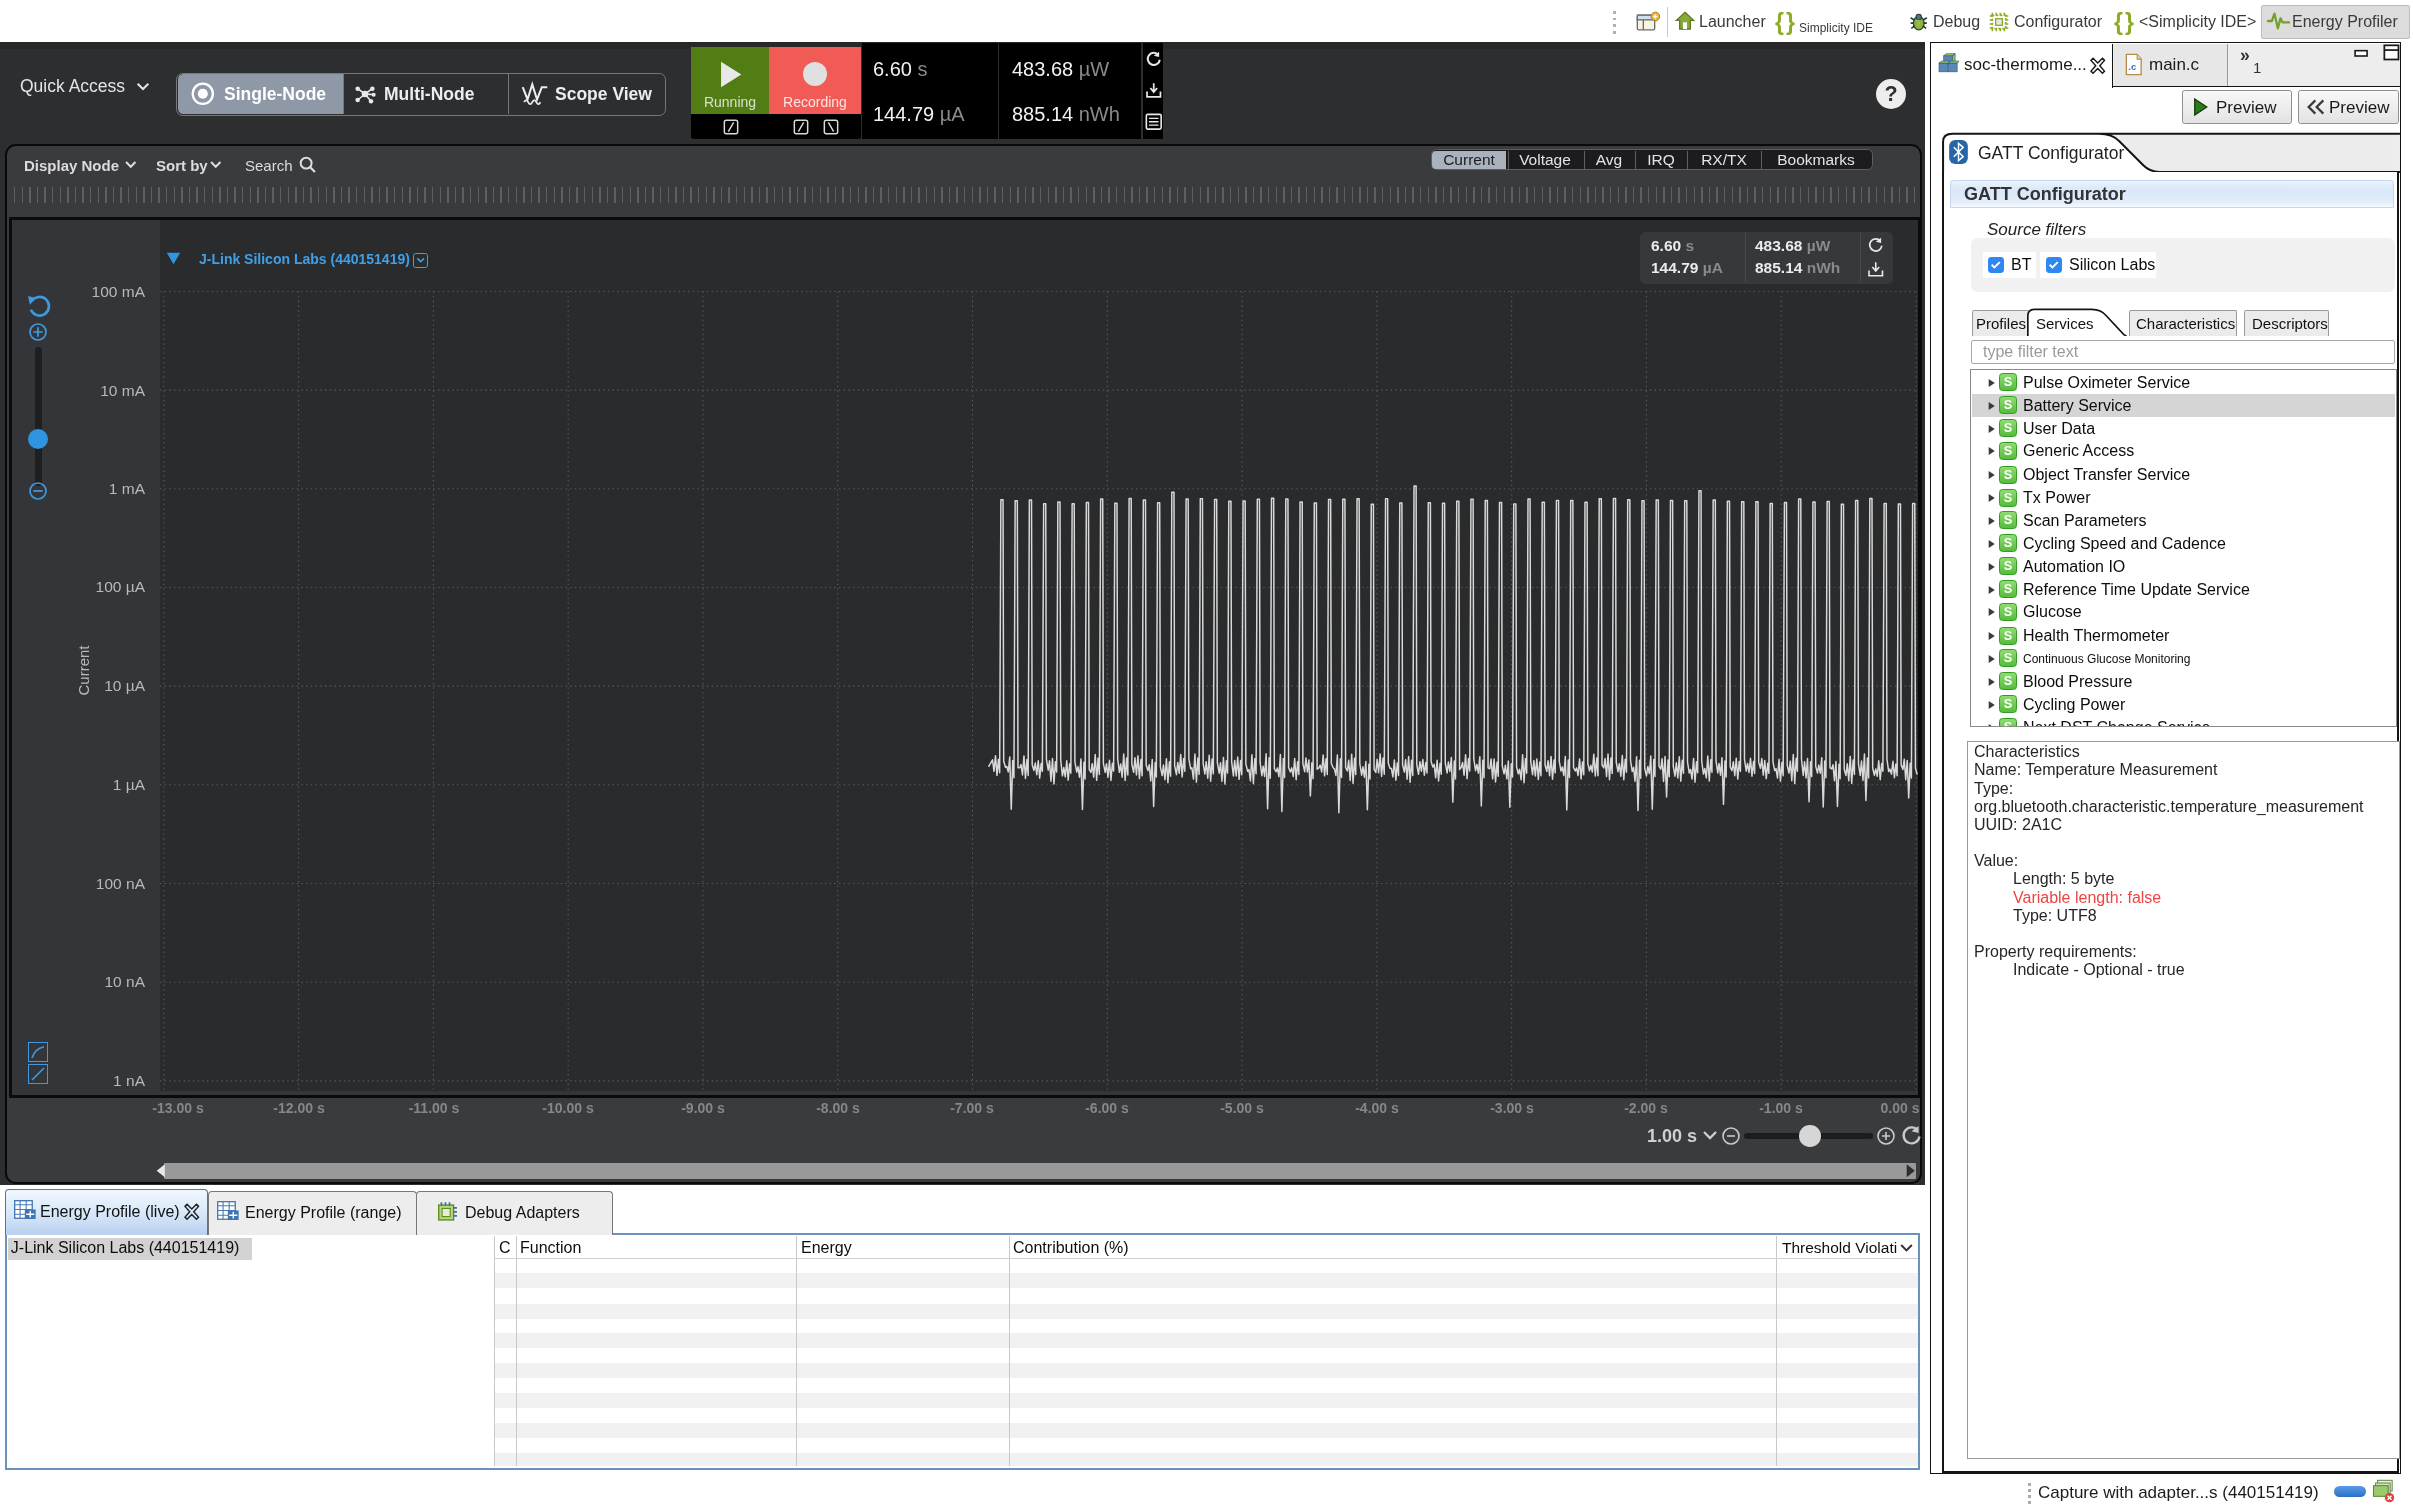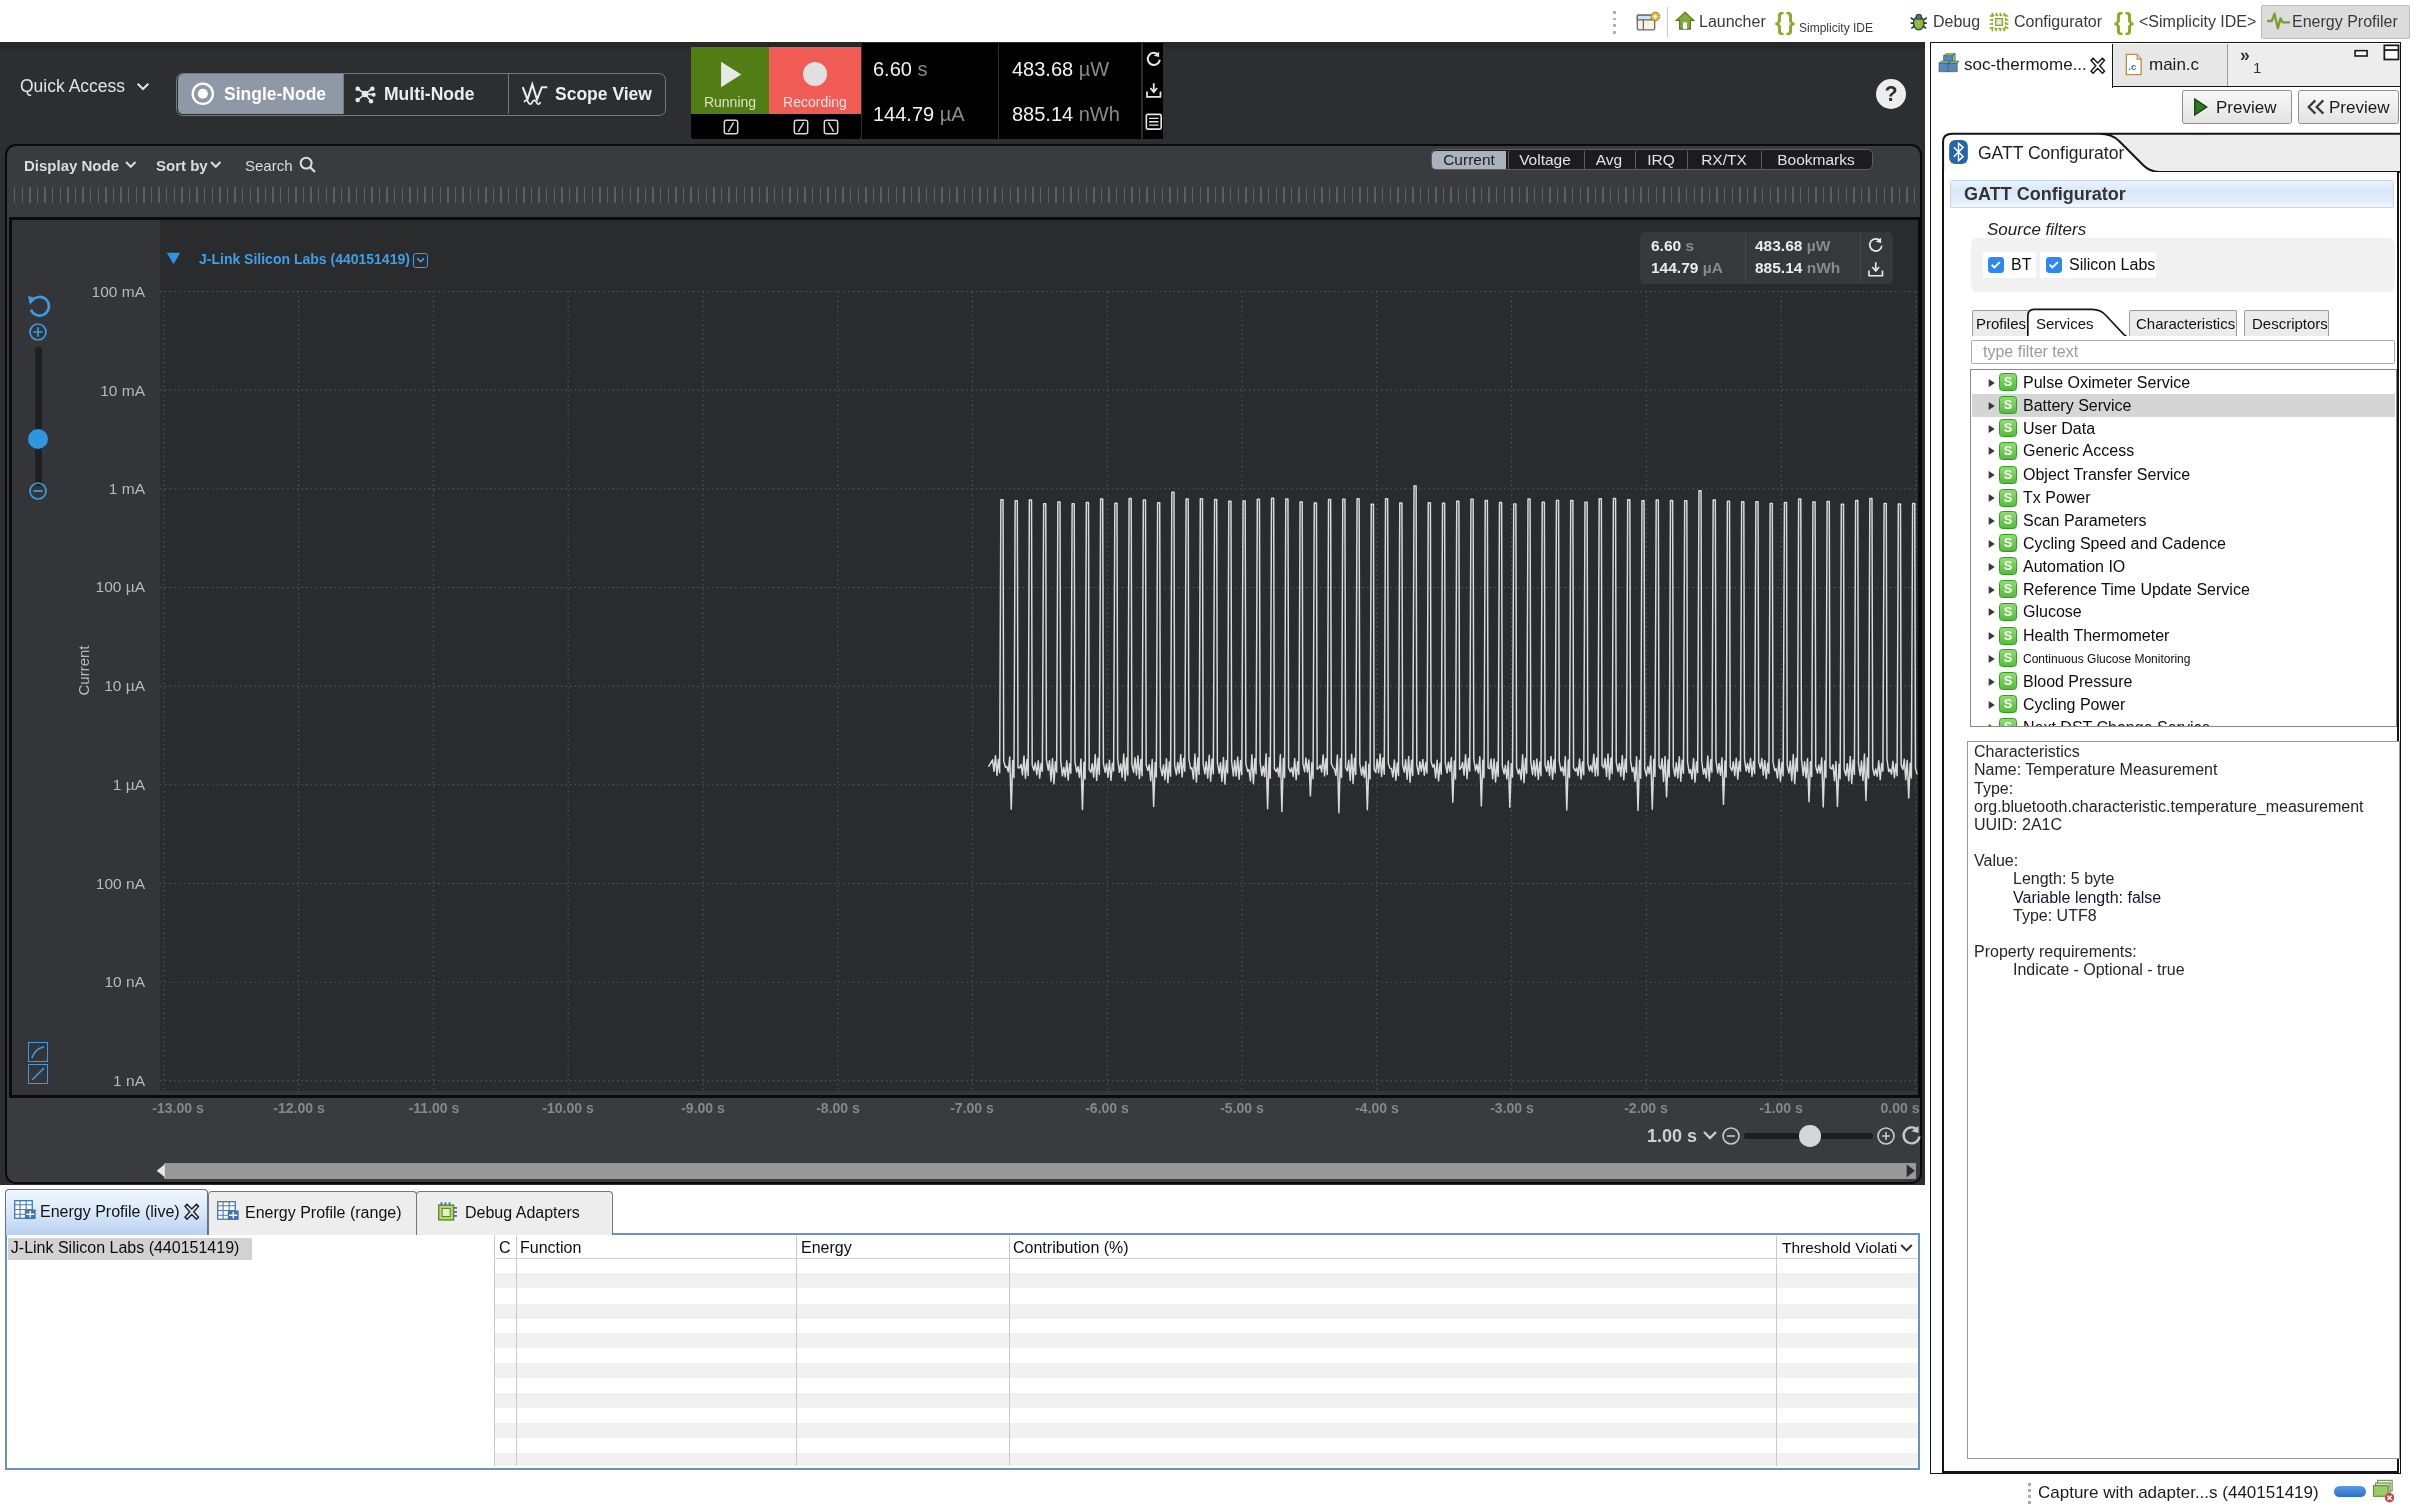--- a/index.html
+++ b/index.html
@@ -527,21 +527,21 @@
     </div>
 
 <div class="abs" style="left:1967px;top:741px;width:433px;height:718px;background:#fff;border:1px solid #9a9a9a"></div>
 <div style="position:absolute;left:1974px;top:752px;font-size:16px;color:#262626;white-space:nowrap;transform:translateY(-50%)">Characteristics</div>
     <div style="position:absolute;left:1974px;top:770px;font-size:16px;color:#262626;white-space:nowrap;transform:translateY(-50%)">Name: Temperature Measurement</div>
     <div style="position:absolute;left:1974px;top:789px;font-size:16px;color:#262626;white-space:nowrap;transform:translateY(-50%)">Type:</div>
     <div style="position:absolute;left:1974px;top:807px;font-size:16px;color:#262626;white-space:nowrap;transform:translateY(-50%)">org.bluetooth.characteristic.temperature_measurement</div>
     <div style="position:absolute;left:1974px;top:825px;font-size:16px;color:#262626;white-space:nowrap;transform:translateY(-50%)">UUID: 2A1C</div>
     <div style="position:absolute;left:1974px;top:861px;font-size:16px;color:#262626;white-space:nowrap;transform:translateY(-50%)">Value:</div>
     <div style="position:absolute;left:2013px;top:879px;font-size:16px;color:#262626;white-space:nowrap;transform:translateY(-50%)">Length: 5 byte</div>
-    <div style="position:absolute;left:2013px;top:898px;font-size:16px;color:#0f172a;white-space:nowrap;transform:translateY(-50%)">Variable length: false</div>
+    <div style="position:absolute;left:2013px;top:898px;font-size:16px;color:#ef4444;white-space:nowrap;transform:translateY(-50%)">Variable length: false</div>
     <div style="position:absolute;left:2013px;top:916px;font-size:16px;color:#262626;white-space:nowrap;transform:translateY(-50%)">Type: UTF8</div>
     <div style="position:absolute;left:1974px;top:952px;font-size:16px;color:#262626;white-space:nowrap;transform:translateY(-50%)">Property requirements:</div>
     <div style="position:absolute;left:2013px;top:970px;font-size:16px;color:#262626;white-space:nowrap;transform:translateY(-50%)">Indicate - Optional - true</div>
 
 <div class="abs" style="left:2028px;top:1483px;width:2.7px;height:21.5px;background:repeating-linear-gradient(180deg,#aaa 0 2.7px,transparent 2.7px 6px)"></div>
 <div style="position:absolute;left:2038px;top:1493px;font-size:17px;color:#1b1b1b;white-space:nowrap;transform:translateY(-50%);">Capture with adapter...s (440151419)</div>
 <div class="abs" style="left:2334px;top:1486px;width:32px;height:11.4px;border-radius:6px;background:linear-gradient(180deg,#5a9ae6,#2c6fc4)"></div>
 <svg class="abs" style="left:2372px;top:1479px" width="23" height="24" viewBox="0 0 34 36">
  <rect x="8" y="2" width="22" height="16" fill="#e8f0e0" stroke="#6a8f4f" stroke-width="1.6"></rect>
  <rect x="5" y="6" width="22" height="16" fill="#cfe3b8" stroke="#6a8f4f" stroke-width="1.6"></rect>

